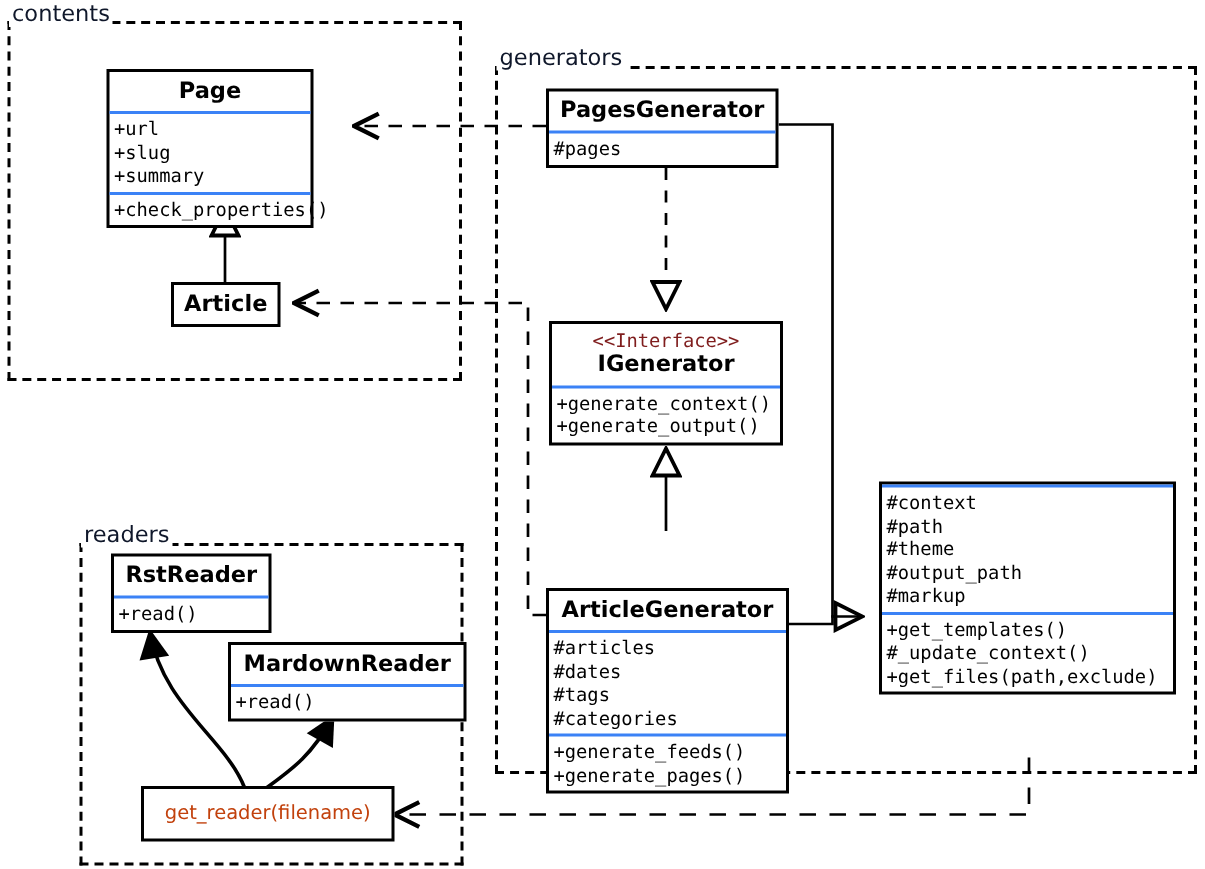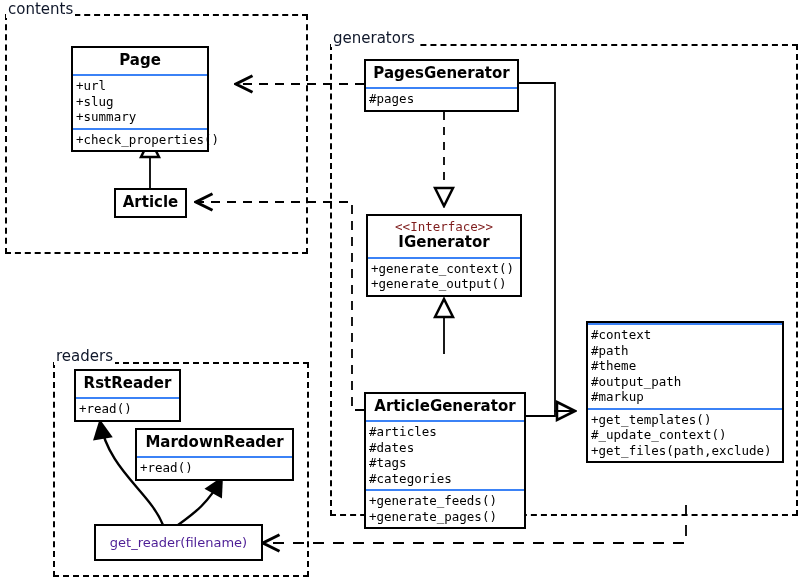--- a/index.html
+++ b/index.html
@@ -77,21 +77,21 @@
   .plain-box {
     position: absolute;
     border: 2px solid #000;
     background: #fff;
     box-sizing: border-box;
     display: flex;
     align-items: center;
     justify-content: center;
     font-family: "DejaVu Sans", sans-serif;
     font-size: 13px;
-    color: #4c1d95;
+    color: #c2410c;
     z-index: 5;
   }
 </style>
 </head>
 <body>
 
 <div id="canvas">
 
   <div class="pkg" style="left:5px; top:14px; width:303px; height:240px;"></div>
   <div class="pkg-label" style="left:6px; top:0px;">contents</div>
@@ -219,21 +219,21 @@
     </div>
   </div>
 
   <div class="cls" style="left:74px; top:369px; width:107px;">
     <div class="cls-title">RstReader</div>
     <div class="cls-sec">
       <div>+read()</div>
     </div>
   </div>
 
-  <div class="cls" style="left:135px; top:428px; width:159px;">
+  <div class="cls" style="left:152px; top:428px; width:159px;">
     <div class="cls-title">MardownReader</div>
     <div class="cls-sec">
       <div>+read()</div>
     </div>
   </div>
 
   <div class="plain-box" style="left:94px; top:524px; width:169px; height:37px;">
     <span>get_reader(filename)</span>
   </div>
 

